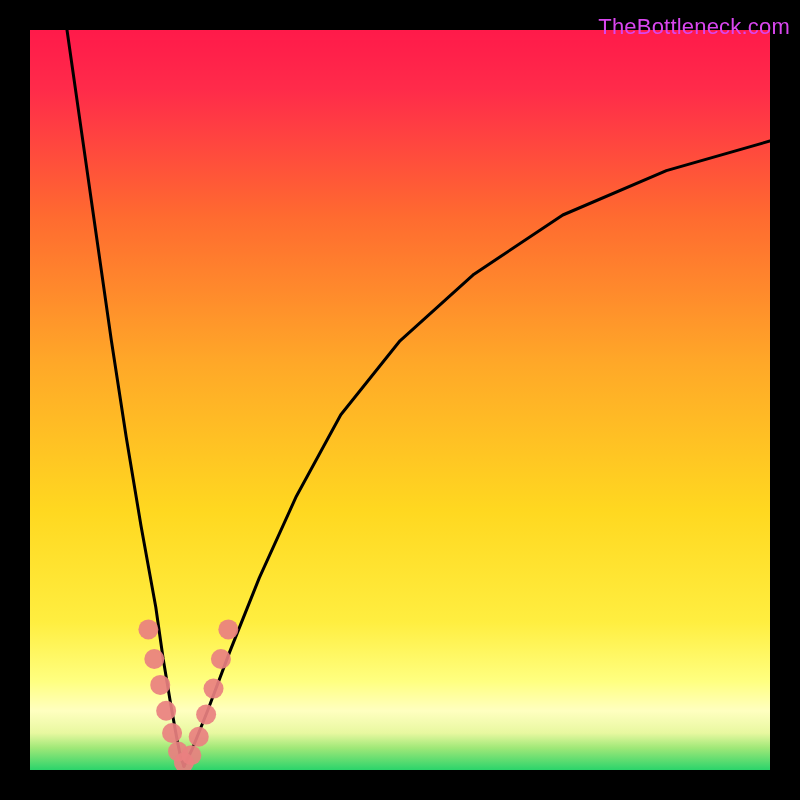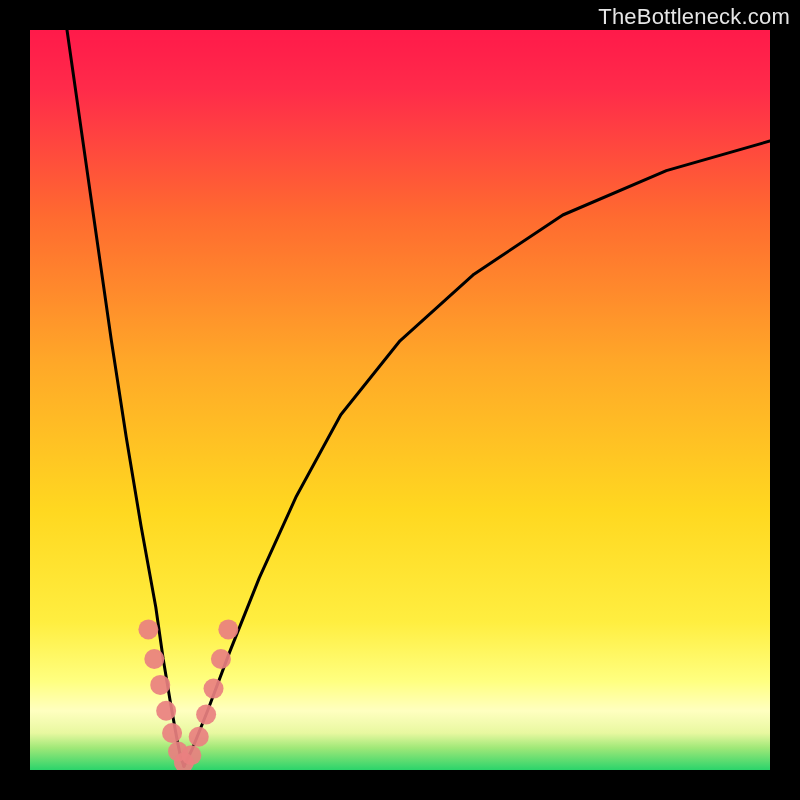--- a/index.html
+++ b/index.html
@@ -25,23 +25,23 @@
     height: 740px;
     overflow: hidden;
   }
   .plot svg {
     display: block;
     width: 740px;
     height: 740px;
   }
   .watermark {
     position: absolute;
-    top: 4px;
+    top: 14px;
     right: 10px;
-    color: #e5e5e5;
+    color: #d946ef;
     font-size: 22px;
     letter-spacing: 0.2px;
     font-weight: 400;
   }
 </style>
 </head>
 <body>
 
 <div class="frame">
   <div class="plot">

